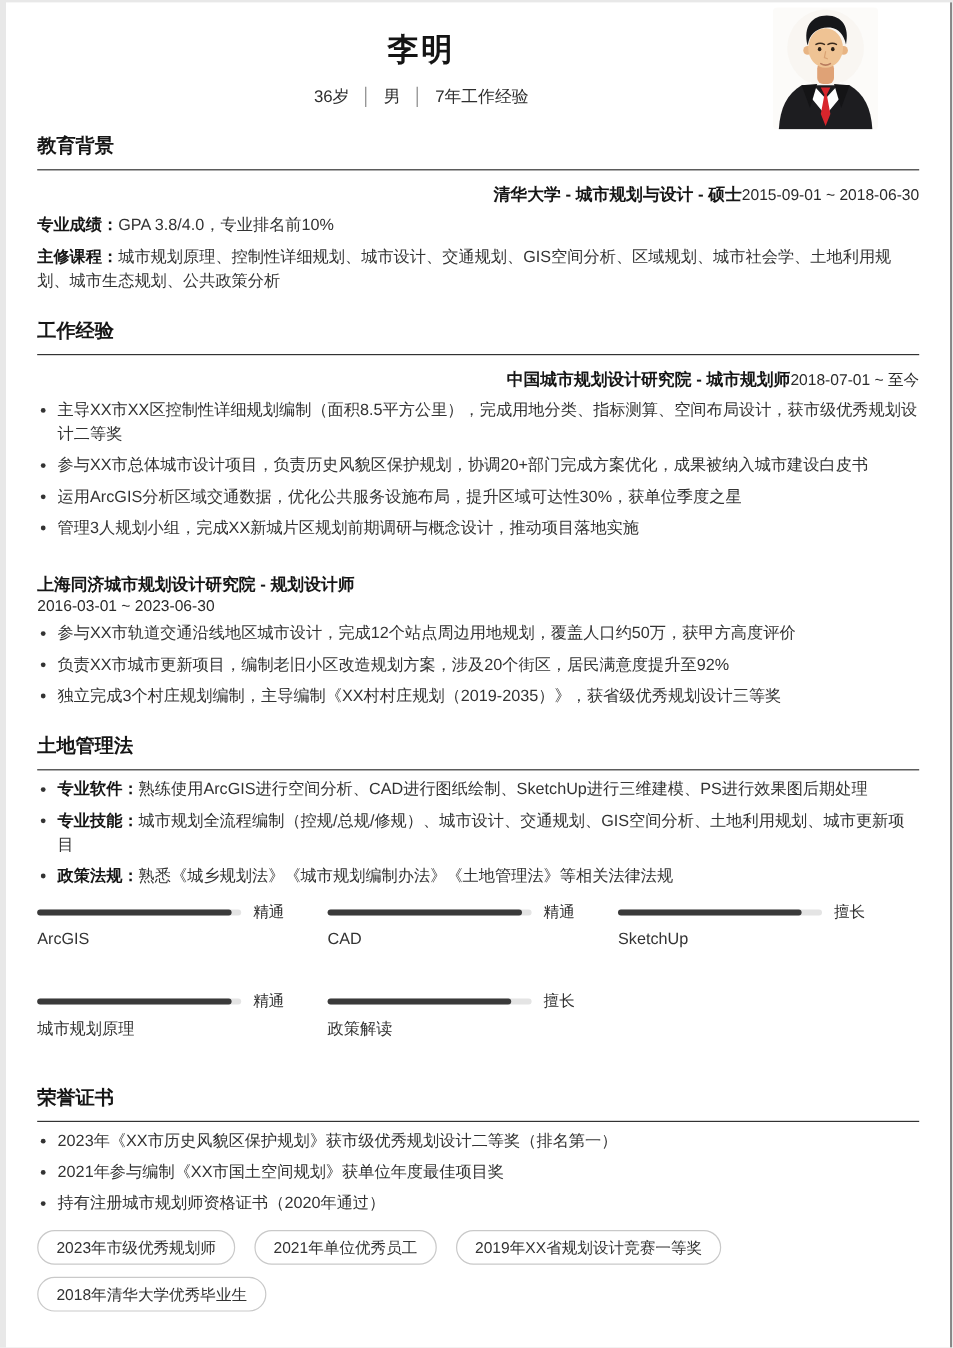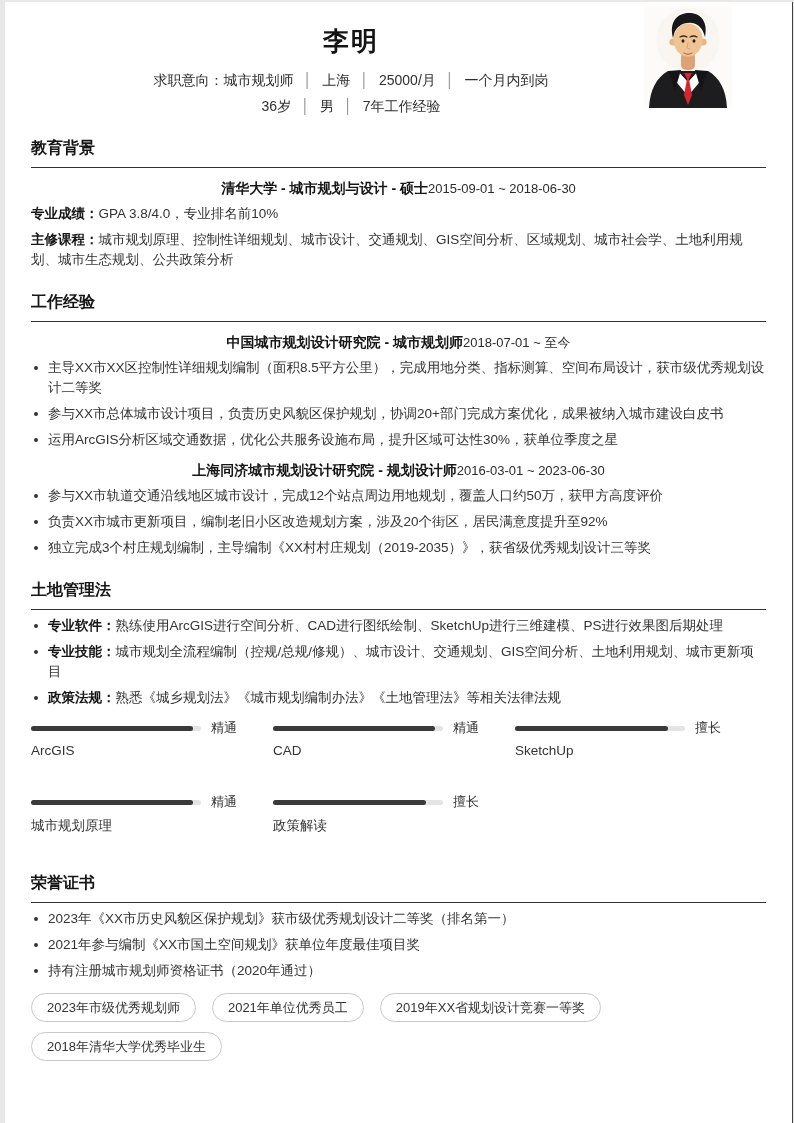--- a/index.html
+++ b/index.html
@@ -20,21 +20,21 @@
     position:absolute; top:4px; right:34px; width:88px; height:102px;
     border-radius:4px; overflow:hidden;
   }
   .photo svg { display:block; }
 
   
   .sec-title {
     margin-top:22px; font-size:16px; font-weight:bold; color:#161616;
     padding-bottom:8px; border-bottom:1px solid #333333;
   }
-  .entry-head { display:flex; justify-content:center; align-items:baseline; margin-top:12px; }
+  .entry-head { display:flex; justify-content:flex-end; align-items:baseline; margin-top:12px; }
   .entry-name { font-size:14px; font-weight:bold; color:#161616; }
   .entry-date { font-size:13px; color:#2b2b2b; white-space:nowrap; }
 
   .kv-row { margin-top:6px; font-size:13.5px; color:#333; line-height:20px; }
   .kv-row b { color:#161616; }
 
   ul.bullets { list-style:none; margin-top:3px; }
   ul.bullets li {
     position:relative; padding-left:17px; font-size:13.5px; color:#333;
     line-height:20px; margin-top:6px;
@@ -64,23 +64,20 @@
 </style>
 </head>
 <body>
 
 <div class="page">
   <div class="content">
 
     <div class="header">
       <div class="header-text">
         <div class="name">李明</div>
-        <div class="meta-line">
-          <span>求职意向：</span><span>城市规划师</span><span class="sep">│</span><span>上海</span><span class="sep">│</span><span>25000/月</span><span class="sep">│</span><span>一个月内到岗</span>
-        </div>
         <div class="meta-line">
           <span>36岁</span><span class="sep">│</span><span>男</span><span class="sep">│</span><span>7年工作经验</span>
         </div>
       </div>
       <div class="photo">
         <svg width="88" height="102" viewBox="0 0 88 102" xmlns="http://www.w3.org/2000/svg">
           <rect width="88" height="102" fill="#fcfbf9"></rect>
           <ellipse cx="44" cy="34" rx="32" ry="32" fill="#f5f2ec" opacity="0.55"></ellipse>
           <path d="M5,102 C6,84 12,72 24,65 L64,65 C76,72 82,84 83,102 Z" fill="#1d1d20"></path>
           <path d="M31,62 L44,76 L57,62 L59,72 L44,90 L29,72 Z" fill="#ffffff"></path>
@@ -120,23 +117,24 @@
       <div class="sec-title">工作经验</div>
 
       <div class="entry-head">
         <span class="entry-name">中国城市规划设计研究院 - 城市规划师</span>
         <span class="entry-date">2018-07-01 ~ 至今</span>
       </div>
       <ul class="bullets">
         <li>主导XX市XX区控制性详细规划编制（面积8.5平方公里），完成用地分类、指标测算、空间布局设计，获市级优秀规划设计二等奖</li>
         <li>参与XX市总体城市设计项目，负责历史风貌区保护规划，协调20+部门完成方案优化，成果被纳入城市建设白皮书</li>
         <li>运用ArcGIS分析区域交通数据，优化公共服务设施布局，提升区域可达性30%，获单位季度之星</li>
-      </ul>
-
-      <div class="entry-head" style="margin-top:12px;">
+        <li>管理3人规划小组，完成XX新城片区规划前期调研与概念设计，推动项目落地实施</li>
+      </ul>
+
+      <div class="entry-head" style="margin-top:29px;flex-direction:column;">
         <span class="entry-name">上海同济城市规划设计研究院 - 规划设计师</span>
         <span class="entry-date">2016-03-01 ~ 2023-06-30</span>
       </div>
       <ul class="bullets">
         <li>参与XX市轨道交通沿线地区城市设计，完成12个站点周边用地规划，覆盖人口约50万，获甲方高度评价</li>
         <li>负责XX市城市更新项目，编制老旧小区改造规划方案，涉及20个街区，居民满意度提升至92%</li>
         <li>独立完成3个村庄规划编制，主导编制《XX村村庄规划（2019-2035）》，获省级优秀规划设计三等奖</li>
       </ul>
     </div>
 

